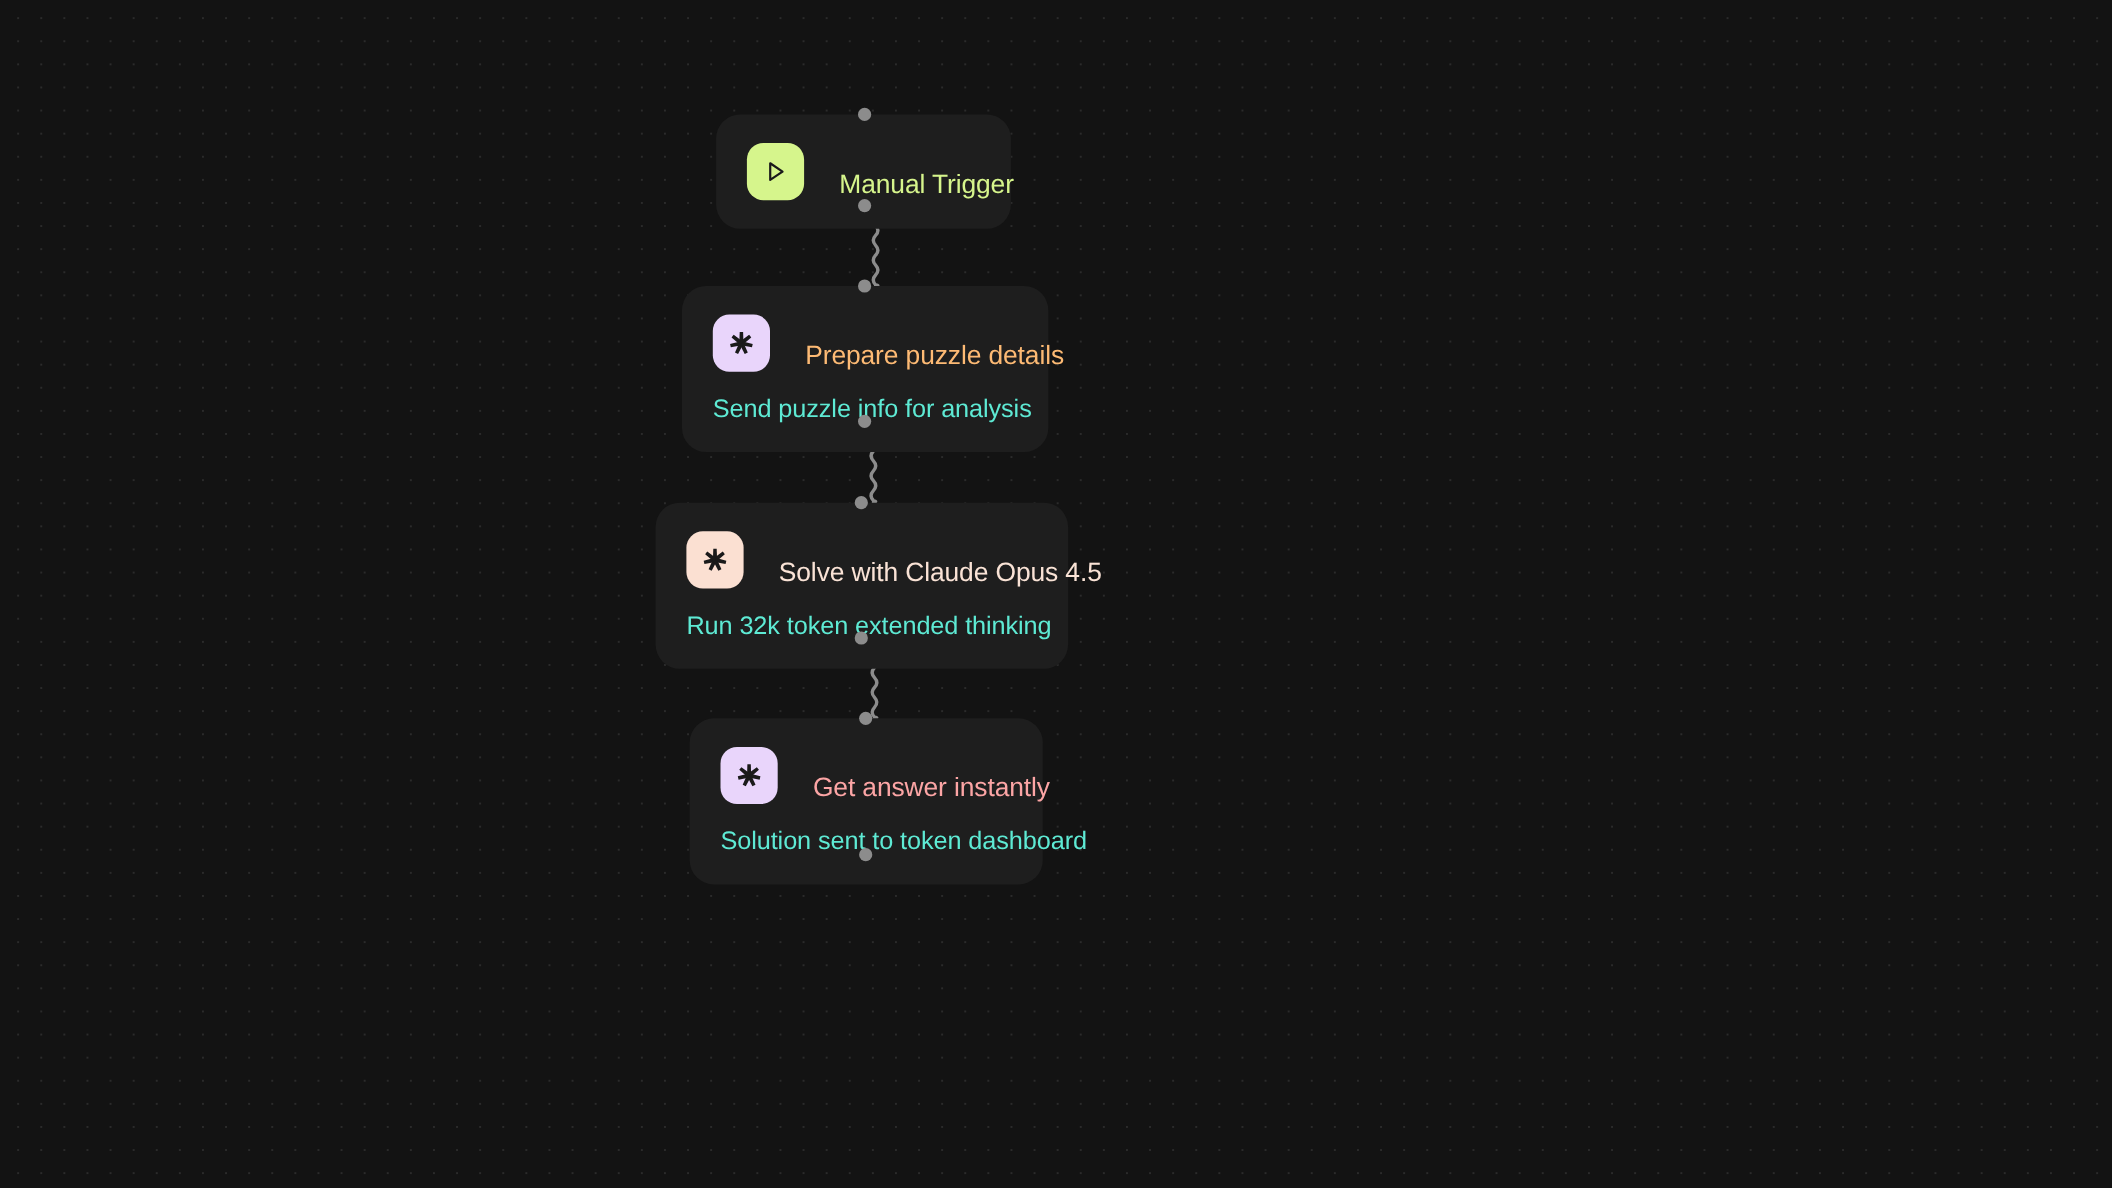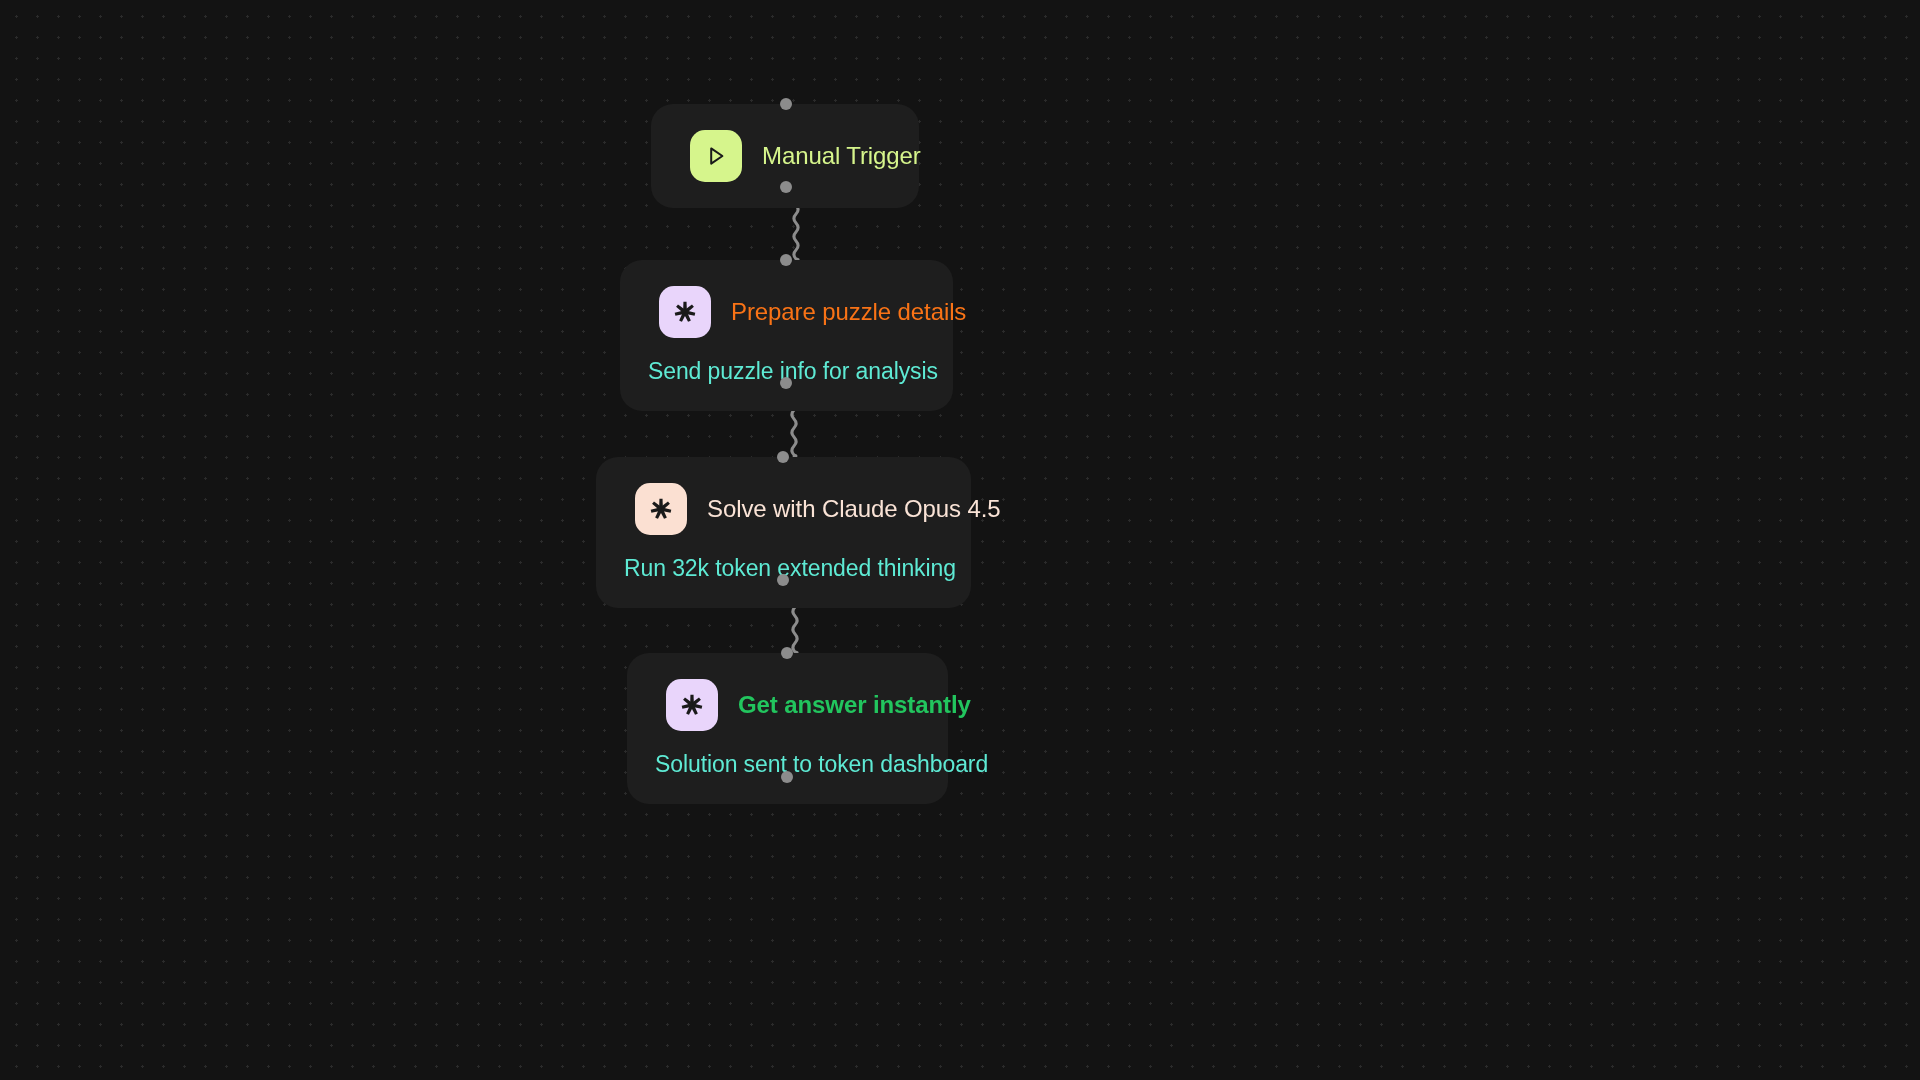--- a/index.html
+++ b/index.html
@@ -47,23 +47,22 @@
     border-radius:22px;
     padding:26px 30px 26px 28px;
     display:flex;
     flex-direction:column;
     gap:20px;
   }
   .node.compact { padding:26px 30px 26px 28px; gap:0; }
 
   .node-head {
     display:flex;
-    align-items:center;
-    gap:20px;
-    margin-left:11px;
+    align-items:flex-end;
+    gap:32px;
   }
 
   .node-icon {
     width:52px; height:52px;
     border-radius:15px;
     flex:0 0 52px;
     display:flex;
     align-items:center;
     justify-content:center;
   }
@@ -121,21 +120,21 @@
           <svg width="28" height="28" viewBox="0 0 28 28" aria-hidden="true">
             <path d="M15.9,14 L15.55,3.8000000000000007 Q14,3.8000000000000007 12.45,3.8000000000000007 L12.1,14 Z" fill="#1a1a1a"></path>
             <path d="M15.184630623531593,15.485479816689256 L22.94109031405494,8.852242818866365 Q21.9746811211739,7.6404040210409185 21.008271928292864,6.428565223215473 L12.815369376468407,12.514520183310744 Z" fill="#1a1a1a"></path>
             <path d="M13.577210225483002,15.852363033145465 L23.599357256622312,17.780851790236234 Q23.9442647042546,16.26971352635441 24.289172151886888,14.758575262472581 L14.422789774516998,12.147636966854535 Z" fill="#1a1a1a"></path>
             <path d="M12.288159150985404,14.824379104323361 L17.029112393750346,23.862402248236886 Q18.425614138999094,23.18988245260467 19.822115884247843,22.517362656972455 L15.711840849014596,13.175620895676639 Z" fill="#1a1a1a"></path>
             <path d="M12.288159150985404,13.175620895676639 L8.177884115752155,22.517362656972455 Q9.574385861000904,23.18988245260467 10.970887606249653,23.862402248236886 L15.711840849014596,14.824379104323361 Z" fill="#1a1a1a"></path>
             <path d="M13.577210225483002,12.147636966854535 L3.7108278481131127,14.758575262472581 Q4.0557352957454,16.26971352635441 4.400642743377688,17.780851790236234 L14.422789774516998,15.852363033145465 Z" fill="#1a1a1a"></path>
             <path d="M15.184630623531593,12.514520183310744 L6.991728071707133,6.4285652232154735 Q6.025318878826096,7.64040402104092 5.058909685945059,8.852242818866367 L12.815369376468407,15.485479816689256 Z" fill="#1a1a1a"></path>
           </svg>
         </div>
-        <div class="node-title" style="color: #f97316;">Prepare puzzle details</div>
+        <div class="node-title" style="color: #fdba74;">Prepare puzzle details</div>
       </div>
       <div class="node-sub">Send puzzle info for analysis</div>
     </div>
     <div class="node" style="left: 596px; top: 457px; width: 375px; min-height: 123px; background: rgb(30, 30, 30);">
       <div class="node-head">
         <div class="node-icon" style="background: rgb(251, 224, 210);">
           <svg width="28" height="28" viewBox="0 0 28 28" aria-hidden="true">
             <path d="M15.9,14 L15.55,3.8000000000000007 Q14,3.8000000000000007 12.45,3.8000000000000007 L12.1,14 Z" fill="#1a1a1a"></path>
             <path d="M15.184630623531593,15.485479816689256 L22.94109031405494,8.852242818866365 Q21.9746811211739,7.6404040210409185 21.008271928292864,6.428565223215473 L12.815369376468407,12.514520183310744 Z" fill="#1a1a1a"></path>
             <path d="M13.577210225483002,15.852363033145465 L23.599357256622312,17.780851790236234 Q23.9442647042546,16.26971352635441 24.289172151886888,14.758575262472581 L14.422789774516998,12.147636966854535 Z" fill="#1a1a1a"></path>
@@ -155,21 +154,21 @@
           <svg width="28" height="28" viewBox="0 0 28 28" aria-hidden="true">
             <path d="M15.9,14 L15.55,3.8000000000000007 Q14,3.8000000000000007 12.45,3.8000000000000007 L12.1,14 Z" fill="#1a1a1a"></path>
             <path d="M15.184630623531593,15.485479816689256 L22.94109031405494,8.852242818866365 Q21.9746811211739,7.6404040210409185 21.008271928292864,6.428565223215473 L12.815369376468407,12.514520183310744 Z" fill="#1a1a1a"></path>
             <path d="M13.577210225483002,15.852363033145465 L23.599357256622312,17.780851790236234 Q23.9442647042546,16.26971352635441 24.289172151886888,14.758575262472581 L14.422789774516998,12.147636966854535 Z" fill="#1a1a1a"></path>
             <path d="M12.288159150985404,14.824379104323361 L17.029112393750346,23.862402248236886 Q18.425614138999094,23.18988245260467 19.822115884247843,22.517362656972455 L15.711840849014596,13.175620895676639 Z" fill="#1a1a1a"></path>
             <path d="M12.288159150985404,13.175620895676639 L8.177884115752155,22.517362656972455 Q9.574385861000904,23.18988245260467 10.970887606249653,23.862402248236886 L15.711840849014596,14.824379104323361 Z" fill="#1a1a1a"></path>
             <path d="M13.577210225483002,12.147636966854535 L3.7108278481131127,14.758575262472581 Q4.0557352957454,16.26971352635441 4.400642743377688,17.780851790236234 L14.422789774516998,15.852363033145465 Z" fill="#1a1a1a"></path>
             <path d="M15.184630623531593,12.514520183310744 L6.991728071707133,6.4285652232154735 Q6.025318878826096,7.64040402104092 5.058909685945059,8.852242818866367 L12.815369376468407,15.485479816689256 Z" fill="#1a1a1a"></path>
           </svg>
         </div>
-        <div class="node-title" style="color: #22c55e; font-weight: bold;">Get answer instantly</div>
+        <div class="node-title" style="color: #fca5a5;">Get answer instantly</div>
       </div>
       <div class="node-sub">Solution sent to token dashboard</div>
     </div>
     <div class="port" style="left: 786px; top: 104px; background: rgb(140, 140, 140);"></div>
     <div class="port" style="left: 786px; top: 187px; background: rgb(140, 140, 140);"></div>
     <div class="port" style="left: 786px; top: 260px; background: rgb(140, 140, 140);"></div>
     <div class="port" style="left: 786px; top: 383px; background: rgb(140, 140, 140);"></div>
     <div class="port" style="left: 783px; top: 457px; background: rgb(140, 140, 140);"></div>
     <div class="port" style="left: 783px; top: 580px; background: rgb(140, 140, 140);"></div>
     <div class="port" style="left: 787px; top: 653px; background: rgb(140, 140, 140);"></div>

